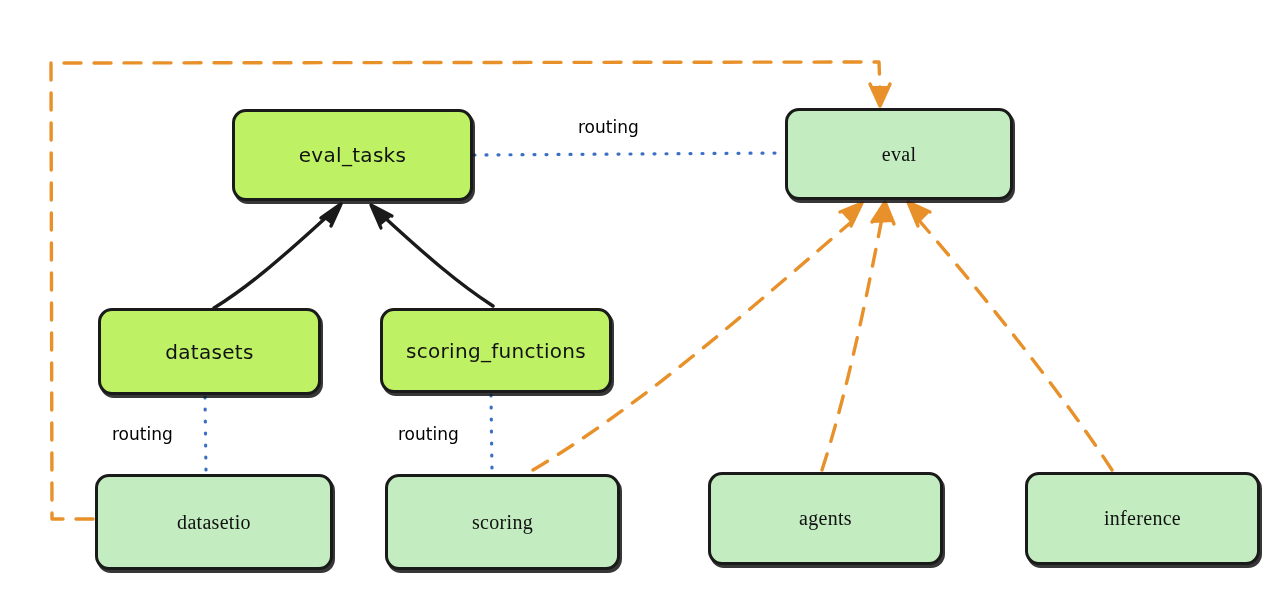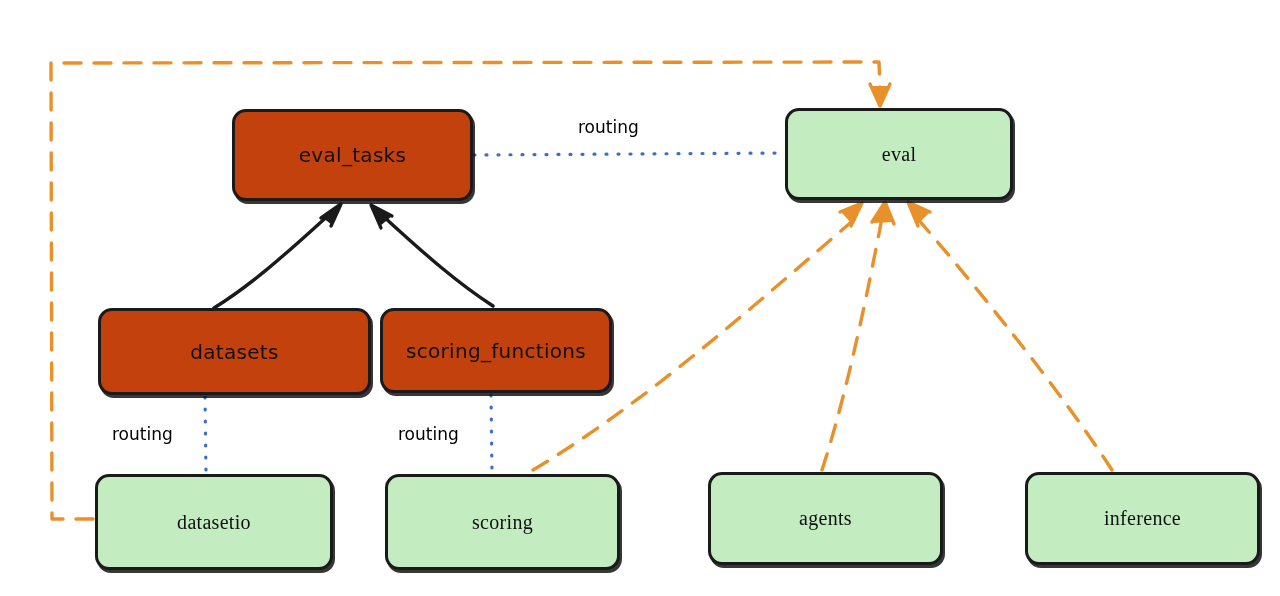--- a/index.html
+++ b/index.html
@@ -29,21 +29,21 @@
     border-radius: 14px;
     display: flex;
     align-items: center;
     justify-content: center;
     font-size: 20px;
     color: #111111;
     letter-spacing: 0.3px;
     box-shadow: 2px 3px 0 rgba(20,20,20,0.85);
     font-family: "DejaVu Sans", sans-serif;
   }
-  .node.blue  { background: #c2410c; }
+  .node.blue  { background: #bef264; }
   .node.green { background: #c3edc1; font-family: Liberation Serif, serif; }
   .node-label {
     pointer-events: none;
     white-space: nowrap;
   }
   .edge-label {
     position: absolute;
     font-size: 17px;
     color: #000000;
     white-space: nowrap;
@@ -107,21 +107,21 @@
   </svg>
 
   <div class="node blue" style="left:232px; top:109px; width:241px; height:92px;">
     <span class="node-label">eval_tasks</span>
   </div>
 
   <div class="node green" style="left:785px; top:108px; width:228px; height:92px;">
     <span class="node-label">eval</span>
   </div>
 
-  <div class="node blue" style="left:98px; top:308px; width:273px; height:87px;text-align:center;">
+  <div class="node blue" style="left:98px; top:308px; width:223px; height:87px;text-align:center;">
     <span class="node-label">datasets</span>
   </div>
 
   <div class="node blue" style="left:380px; top:308px; width:232px; height:85px;">
     <span class="node-label">scoring_functions</span>
   </div>
 
   <div class="node green" style="left:95px; top:474px; width:238px; height:96px;">
     <span class="node-label">datasetio</span>
   </div>

